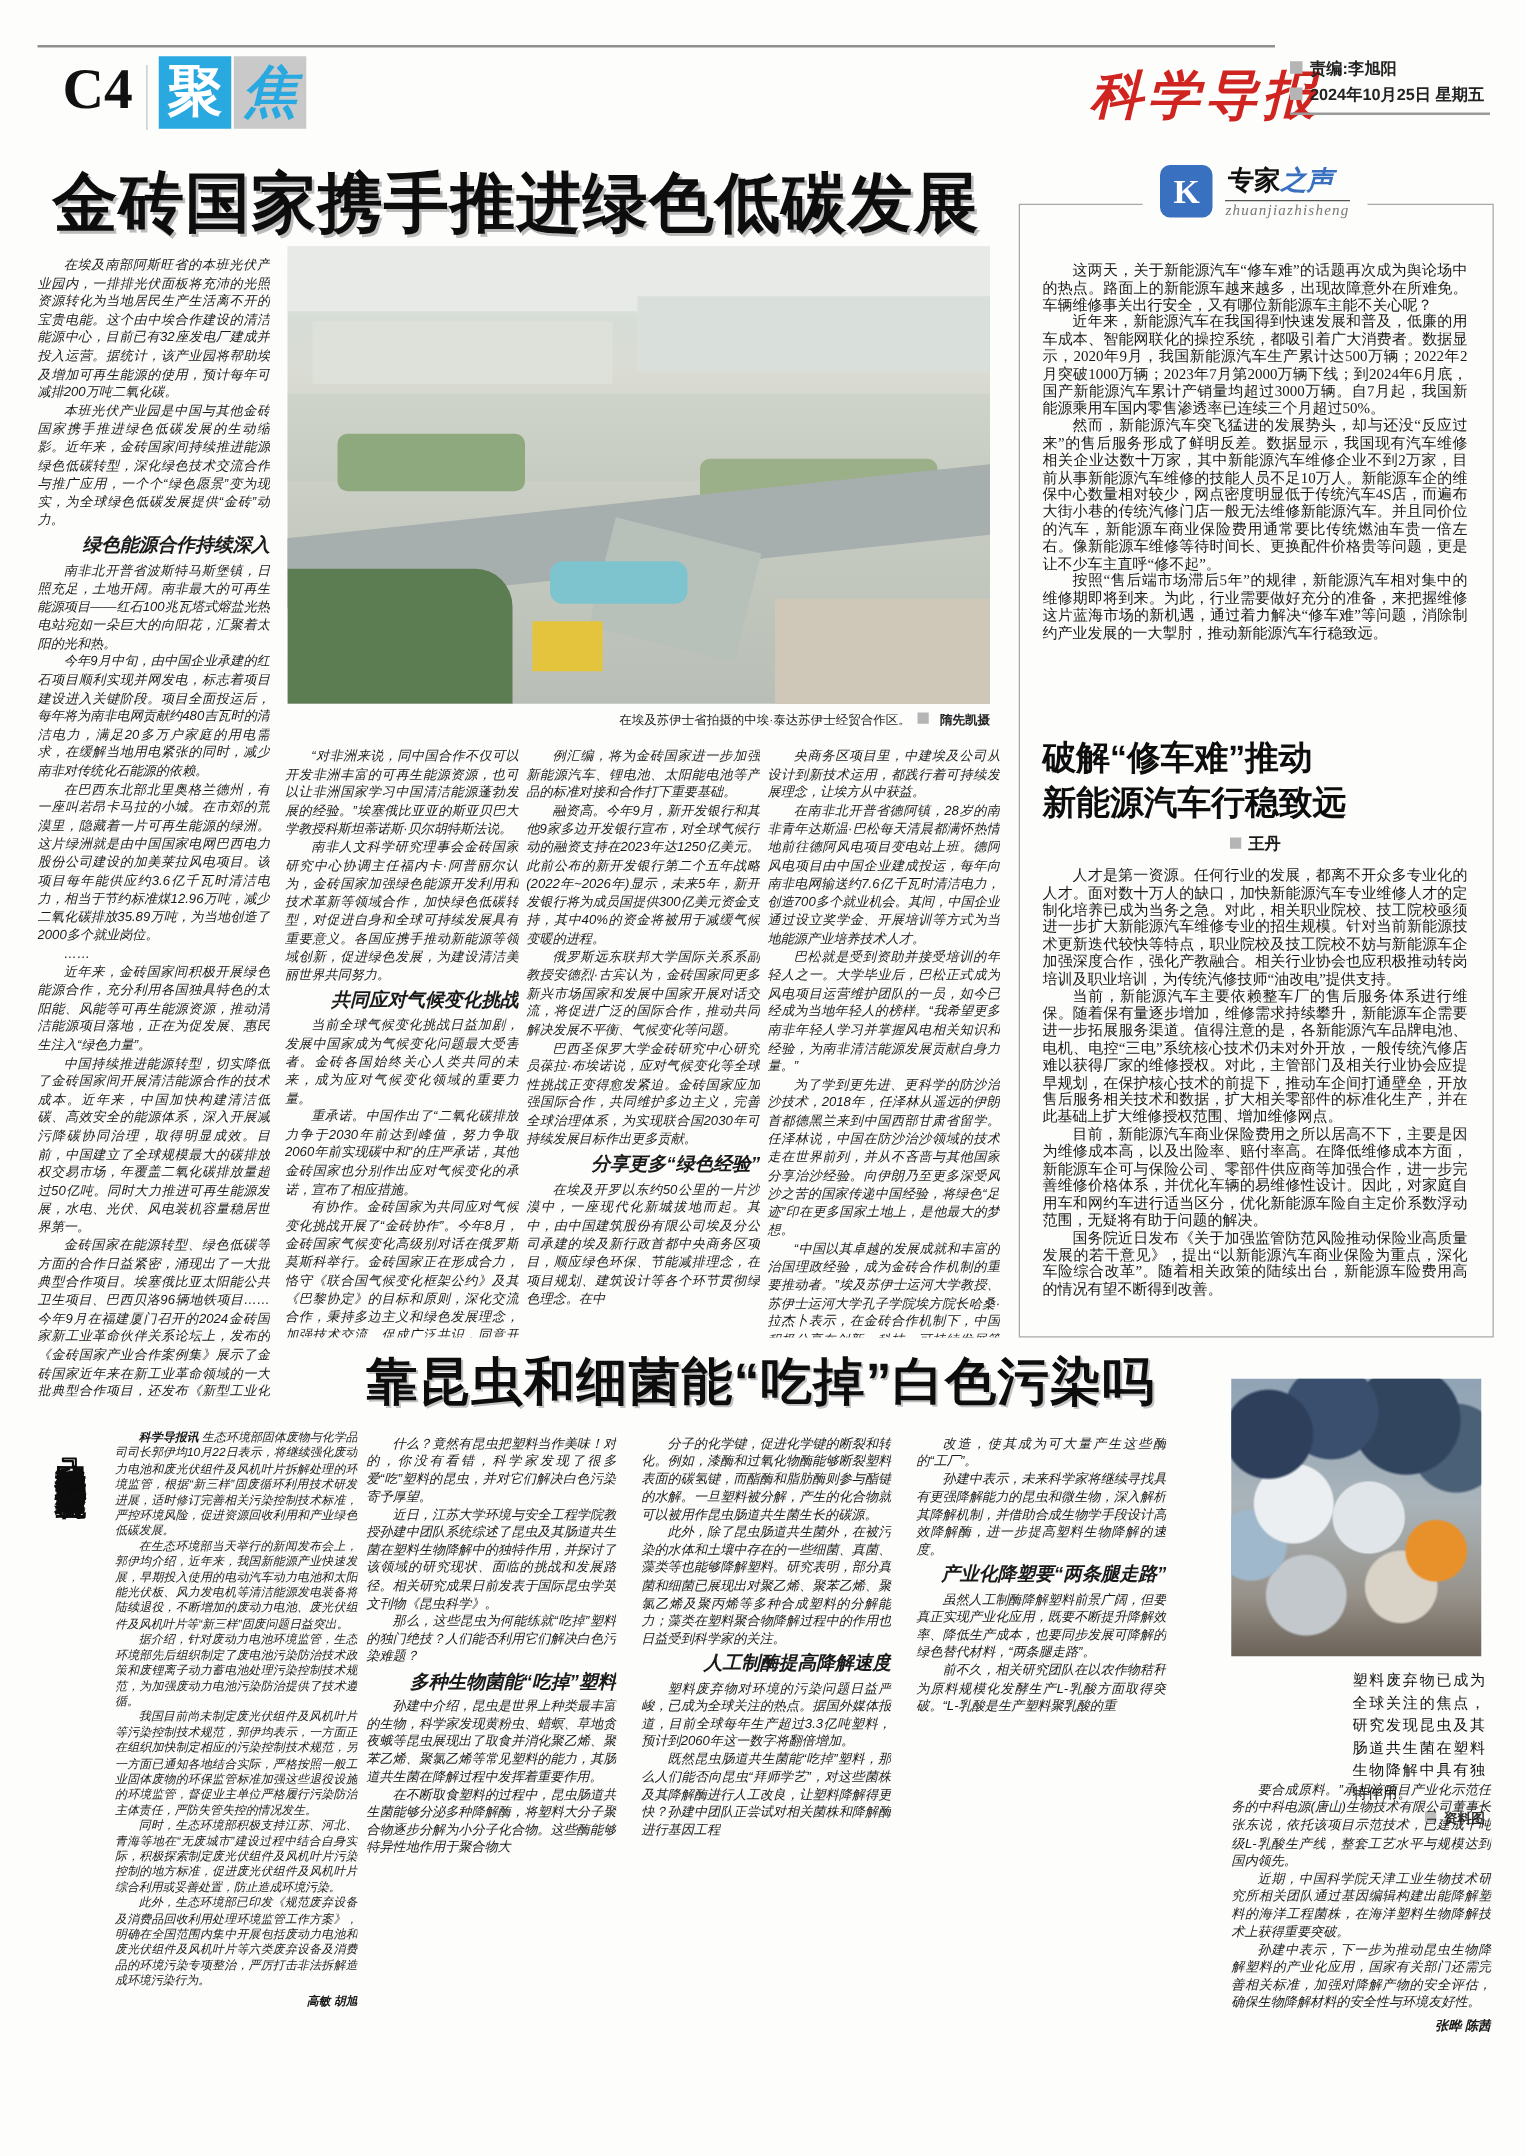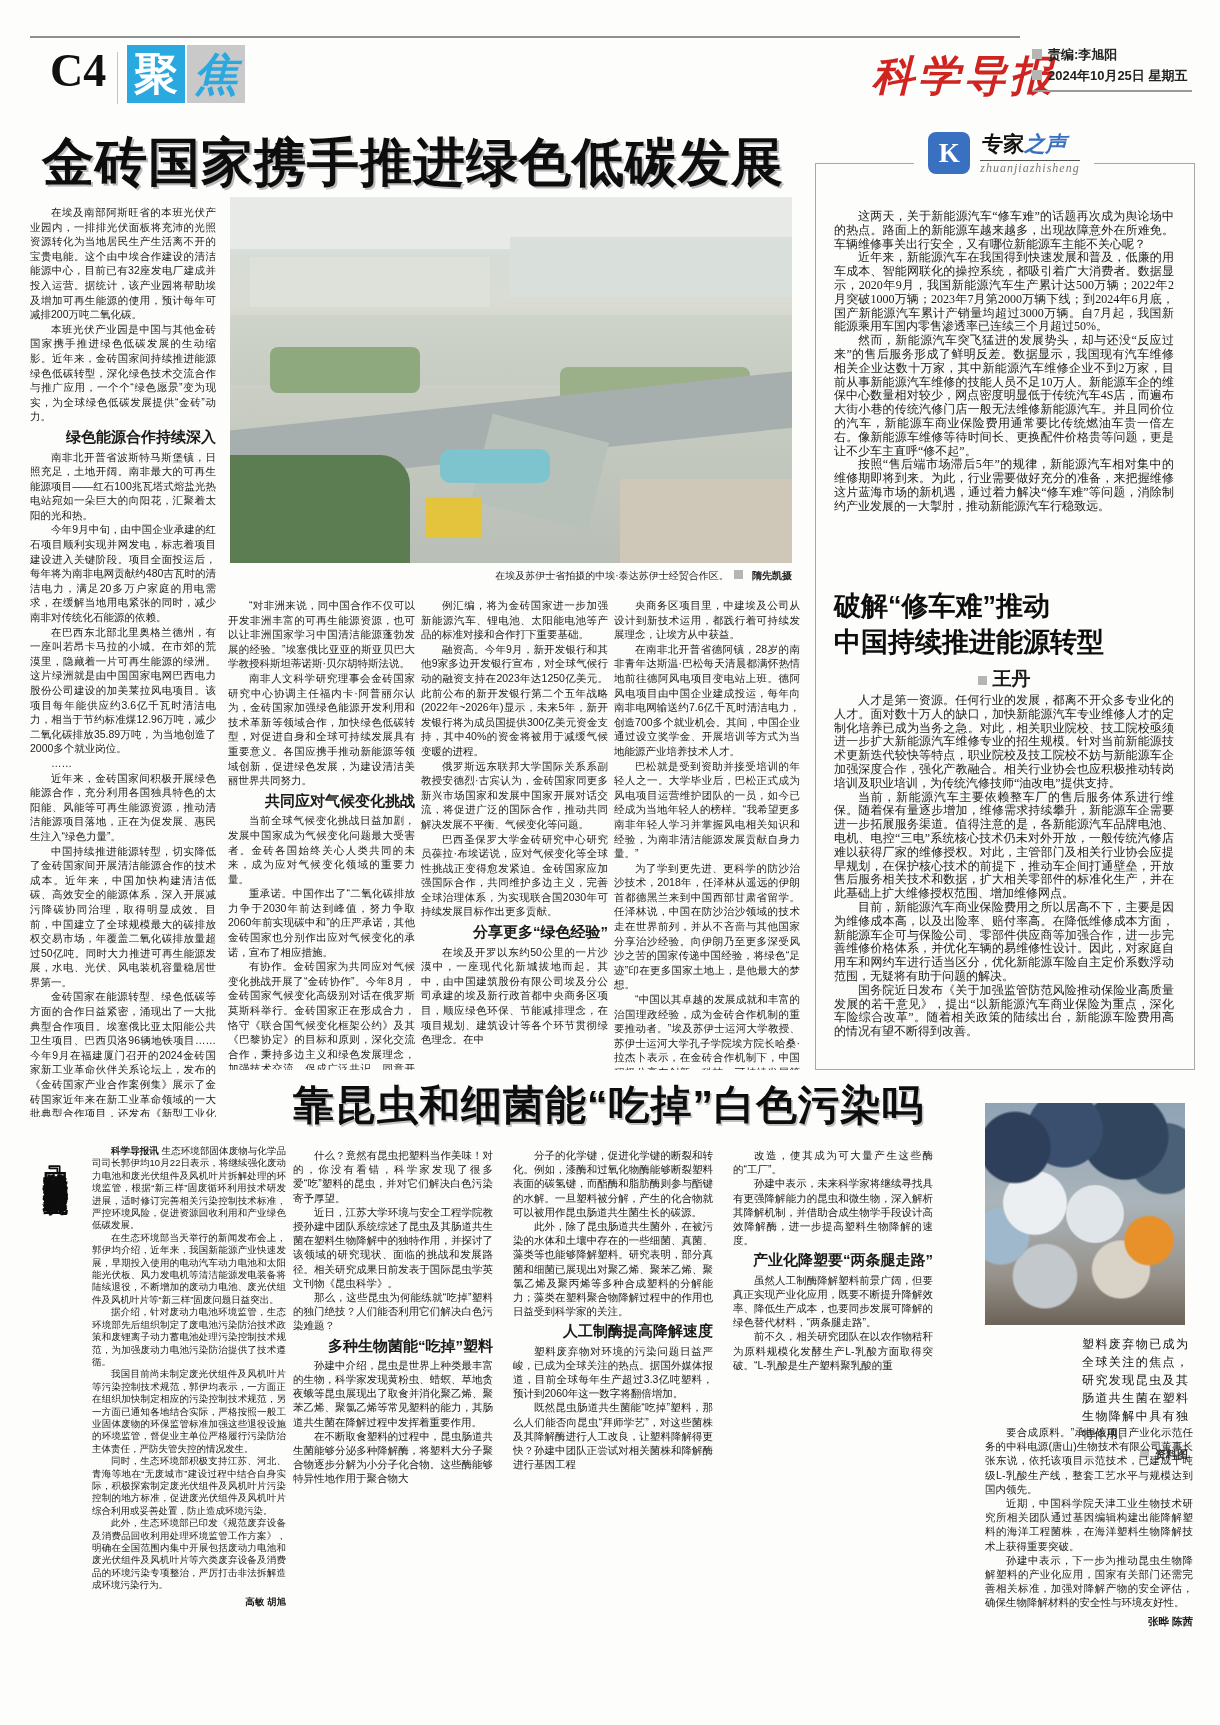--- a/index.html
+++ b/index.html
@@ -15,41 +15,41 @@
   .sec2{background:#c9c9c9;color:#2aa9e0;font-style:italic;}
   .masthead{font-family:"Liberation Serif",serif;font-style:italic;font-weight:bold;font-size:42px;
             color:#cf241f;letter-spacing:4px;}
   .edrow{font-size:13px;font-weight:bold;color:#222;line-height:21px;white-space:nowrap;}
   .sqicon{display:inline-block;width:10px;height:10px;background:#b5b5b5;margin-right:6px;}
   .edrule{height:2px;background:#9a9a9a;}
   
   .mainhl{font-size:52px;font-weight:900;letter-spacing:1px;color:#0d0d0d;white-space:nowrap;
           text-shadow:2px 2px 0 #bbb;}
   
-  .col{font-size:10.5px;line-height:14.6px;text-align:justify;overflow:hidden;}
+  .col{font-size:10.5px;line-height:14.6px;text-align:justify;overflow:hidden;font-style:italic;}
   .col p.para{margin:0;text-indent:2em;}
   .col h4.sub{margin:6px 0 5px 0;text-align:right;font-size:15px;font-weight:bold;text-indent:0;}
   .col p.byl{margin:4px 0 0 0;text-align:right;font-weight:bold;}
   
   .photo1{background:linear-gradient(180deg,#e9ece8 0%,#e2e7e3 10%,#d6dcd6 16%,#dadcd4 28%,
            #d2d5cc 40%,#c9cdc4 55%,#c3c8bf 70%,#b9bfb6 100%);overflow:hidden;}
   .ph{position:absolute;}
   .cap{font-size:10px;color:#222;text-align:right;}
   
   .expert{border:1px solid #a8a8a8;background:#fdfdfc;}
   .klogo{width:42px;height:42px;border-radius:8px;background:#3a70c0;color:#fff;font-weight:bold;
          font-size:27px;text-align:center;line-height:42px;font-family:"Liberation Serif",serif;}
   .exptitle{font-size:21px;font-weight:bold;color:#111;white-space:nowrap;}
   .exptitle .blue{color:#3a70c0;font-style:italic;}
   .pinyin{font-family:"Liberation Serif",serif;font-style:italic;font-size:12px;color:#777;letter-spacing:1px;}
   .expcol{font-family:"Liberation Serif",serif;font-size:12px;line-height:13.8px;text-align:justify;overflow:hidden;}
   .expcol p.para{margin:0;text-indent:2em;}
   .exphl{font-size:27px;font-weight:900;text-align:left;line-height:36px;color:#0d0d0d;
          font-family:"Liberation Sans",sans-serif;}
-  .expbyl{text-align:center;font-size:19px;font-weight:bold;margin-top:6px;}
+  .expbyl{text-align:center;font-size:13px;font-weight:bold;margin-top:6px;}
   
   .vhead{writing-mode:vertical-rl;font-size:25px;font-weight:900;letter-spacing:1px;color:#0d0d0d;
          line-height:40px;}
   .bl{font-size:9.5px;line-height:12.4px;}
   
   .bmhl{font-size:41px;font-weight:900;letter-spacing:1px;color:#0d0d0d;white-space:nowrap;
         text-shadow:1.5px 1.5px 0 #c2c2c2;}
   .bm{font-size:10.5px;line-height:14.2px;}
   .photo2{background:
       radial-gradient(circle at 15% 20%, #2e3f5c 0 14%, transparent 15%),
@@ -154,21 +154,21 @@
     </div>
   </div>
   <div class="abs expcol" style="left:834px;top:210px;width:340px;height:372px;">
       <p class="para">这两天，关于新能源汽车“修车难”的话题再次成为舆论场中的热点。路面上的新能源车越来越多，出现故障意外在所难免。车辆维修事关出行安全，又有哪位新能源车主能不关心呢？</p>
       <p class="para">近年来，新能源汽车在我国得到快速发展和普及，低廉的用车成本、智能网联化的操控系统，都吸引着广大消费者。数据显示，2020年9月，我国新能源汽车生产累计达500万辆；2022年2月突破1000万辆；2023年7月第2000万辆下线；到2024年6月底，国产新能源汽车累计产销量均超过3000万辆。自7月起，我国新能源乘用车国内零售渗透率已连续三个月超过50%。</p>
       <p class="para">然而，新能源汽车突飞猛进的发展势头，却与还没“反应过来”的售后服务形成了鲜明反差。数据显示，我国现有汽车维修相关企业达数十万家，其中新能源汽车维修企业不到2万家，目前从事新能源汽车维修的技能人员不足10万人。新能源车企的维保中心数量相对较少，网点密度明显低于传统汽车4S店，而遍布大街小巷的传统汽修门店一般无法维修新能源汽车。并且同价位的汽车，新能源车商业保险费用通常要比传统燃油车贵一倍左右。像新能源车维修等待时间长、更换配件价格贵等问题，更是让不少车主直呼“修不起”。</p>
       <p class="para">按照“售后端市场滞后5年”的规律，新能源汽车相对集中的维修期即将到来。为此，行业需要做好充分的准备，来把握维修这片蓝海市场的新机遇，通过着力解决“修车难”等问题，消除制约产业发展的一大掣肘，推动新能源汽车行稳致远。</p>
     </div>
   <div class="abs" style="left:834px;top:588px;width:340px;">
     <div class="exphl">破解“修车难”推动</div>
-    <div class="exphl">中国持续推进能源转型</div>
+    <div class="exphl">新能源汽车行稳致远</div>
     <div class="expbyl"><span class="sqicon" style="width:9px;height:9px;"></span><span>王丹</span></div>
   </div>
   <div class="abs expcol" style="left:834px;top:694px;width:340px;height:368px;">
       <p class="para">人才是第一资源。任何行业的发展，都离不开众多专业化的人才。面对数十万人的缺口，加快新能源汽车专业维修人才的定制化培养已成为当务之急。对此，相关职业院校、技工院校亟须进一步扩大新能源汽车维修专业的招生规模。针对当前新能源技术更新迭代较快等特点，职业院校及技工院校不妨与新能源车企加强深度合作，强化产教融合。相关行业协会也应积极推动转岗培训及职业培训，为传统汽修技师“油改电”提供支持。</p>
       <p class="para">当前，新能源汽车主要依赖整车厂的售后服务体系进行维保。随着保有量逐步增加，维修需求持续攀升，新能源车企需要进一步拓展服务渠道。值得注意的是，各新能源汽车品牌电池、电机、电控“三电”系统核心技术仍未对外开放，一般传统汽修店难以获得厂家的维修授权。对此，主管部门及相关行业协会应提早规划，在保护核心技术的前提下，推动车企间打通壁垒，开放售后服务相关技术和数据，扩大相关零部件的标准化生产，并在此基础上扩大维修授权范围、增加维修网点。</p>
       <p class="para">目前，新能源汽车商业保险费用之所以居高不下，主要是因为维修成本高，以及出险率、赔付率高。在降低维修成本方面，新能源车企可与保险公司、零部件供应商等加强合作，进一步完善维修价格体系，并优化车辆的易维修性设计。因此，对家庭自用车和网约车进行适当区分，优化新能源车险自主定价系数浮动范围，无疑将有助于问题的解决。</p>
       <p class="para">国务院近日发布《关于加强监管防范风险推动保险业高质量发展的若干意见》，提出“以新能源汽车商业保险为重点，深化车险综合改革”。随着相关政策的陆续出台，新能源车险费用高的情况有望不断得到改善。</p>
     </div>
 
   <div class="abs vhead" style="left:36px;top:1152px;height:530px;">我国持续强化『新三样』固废问题的环境监管</div>

